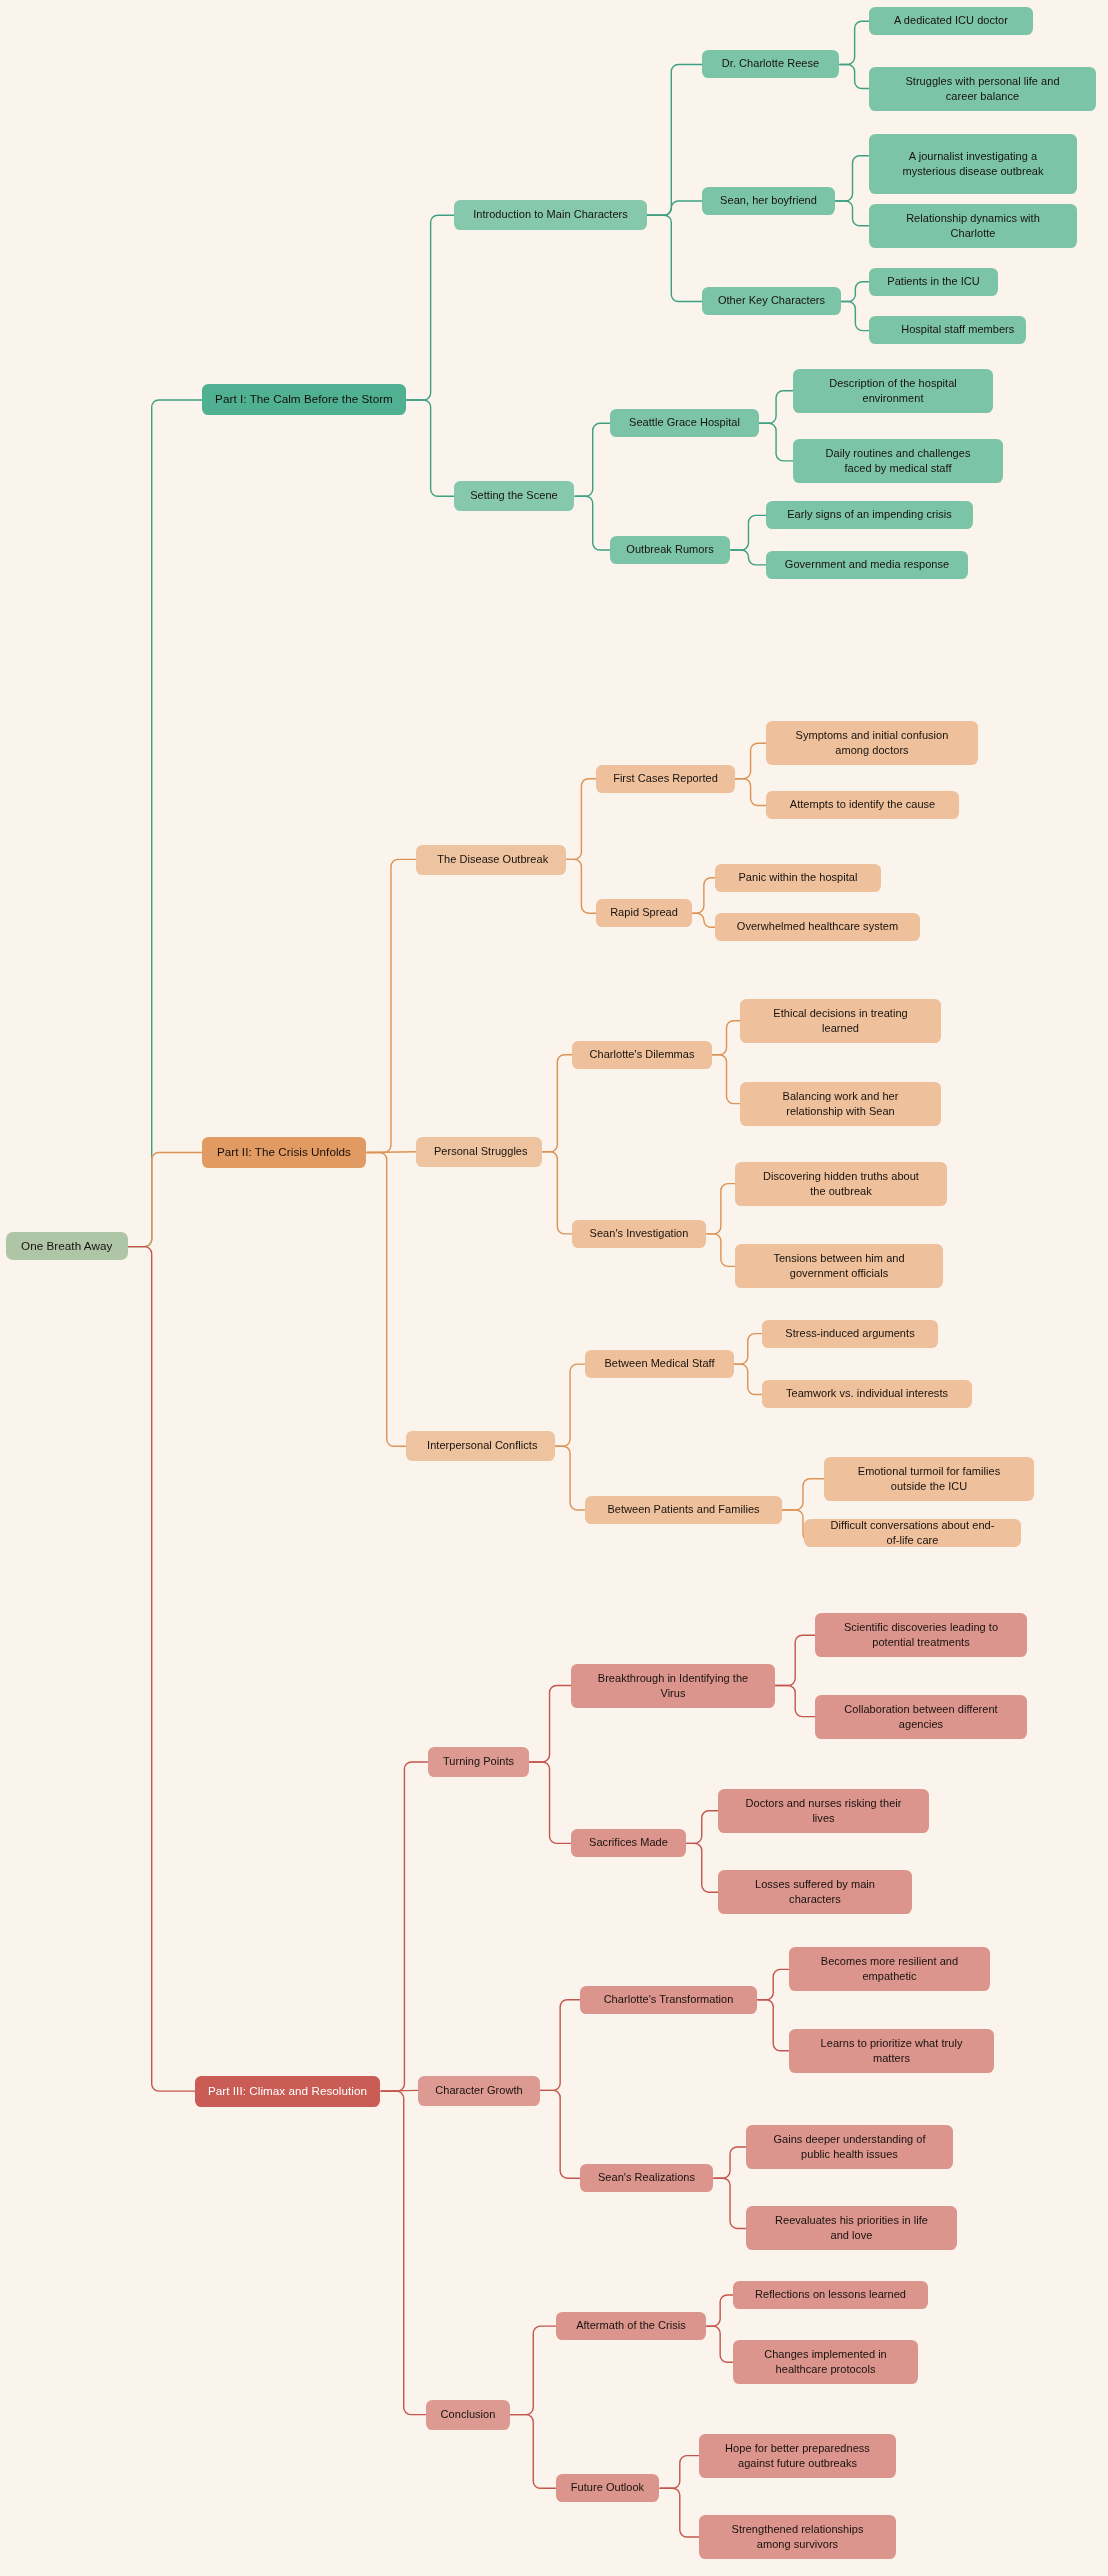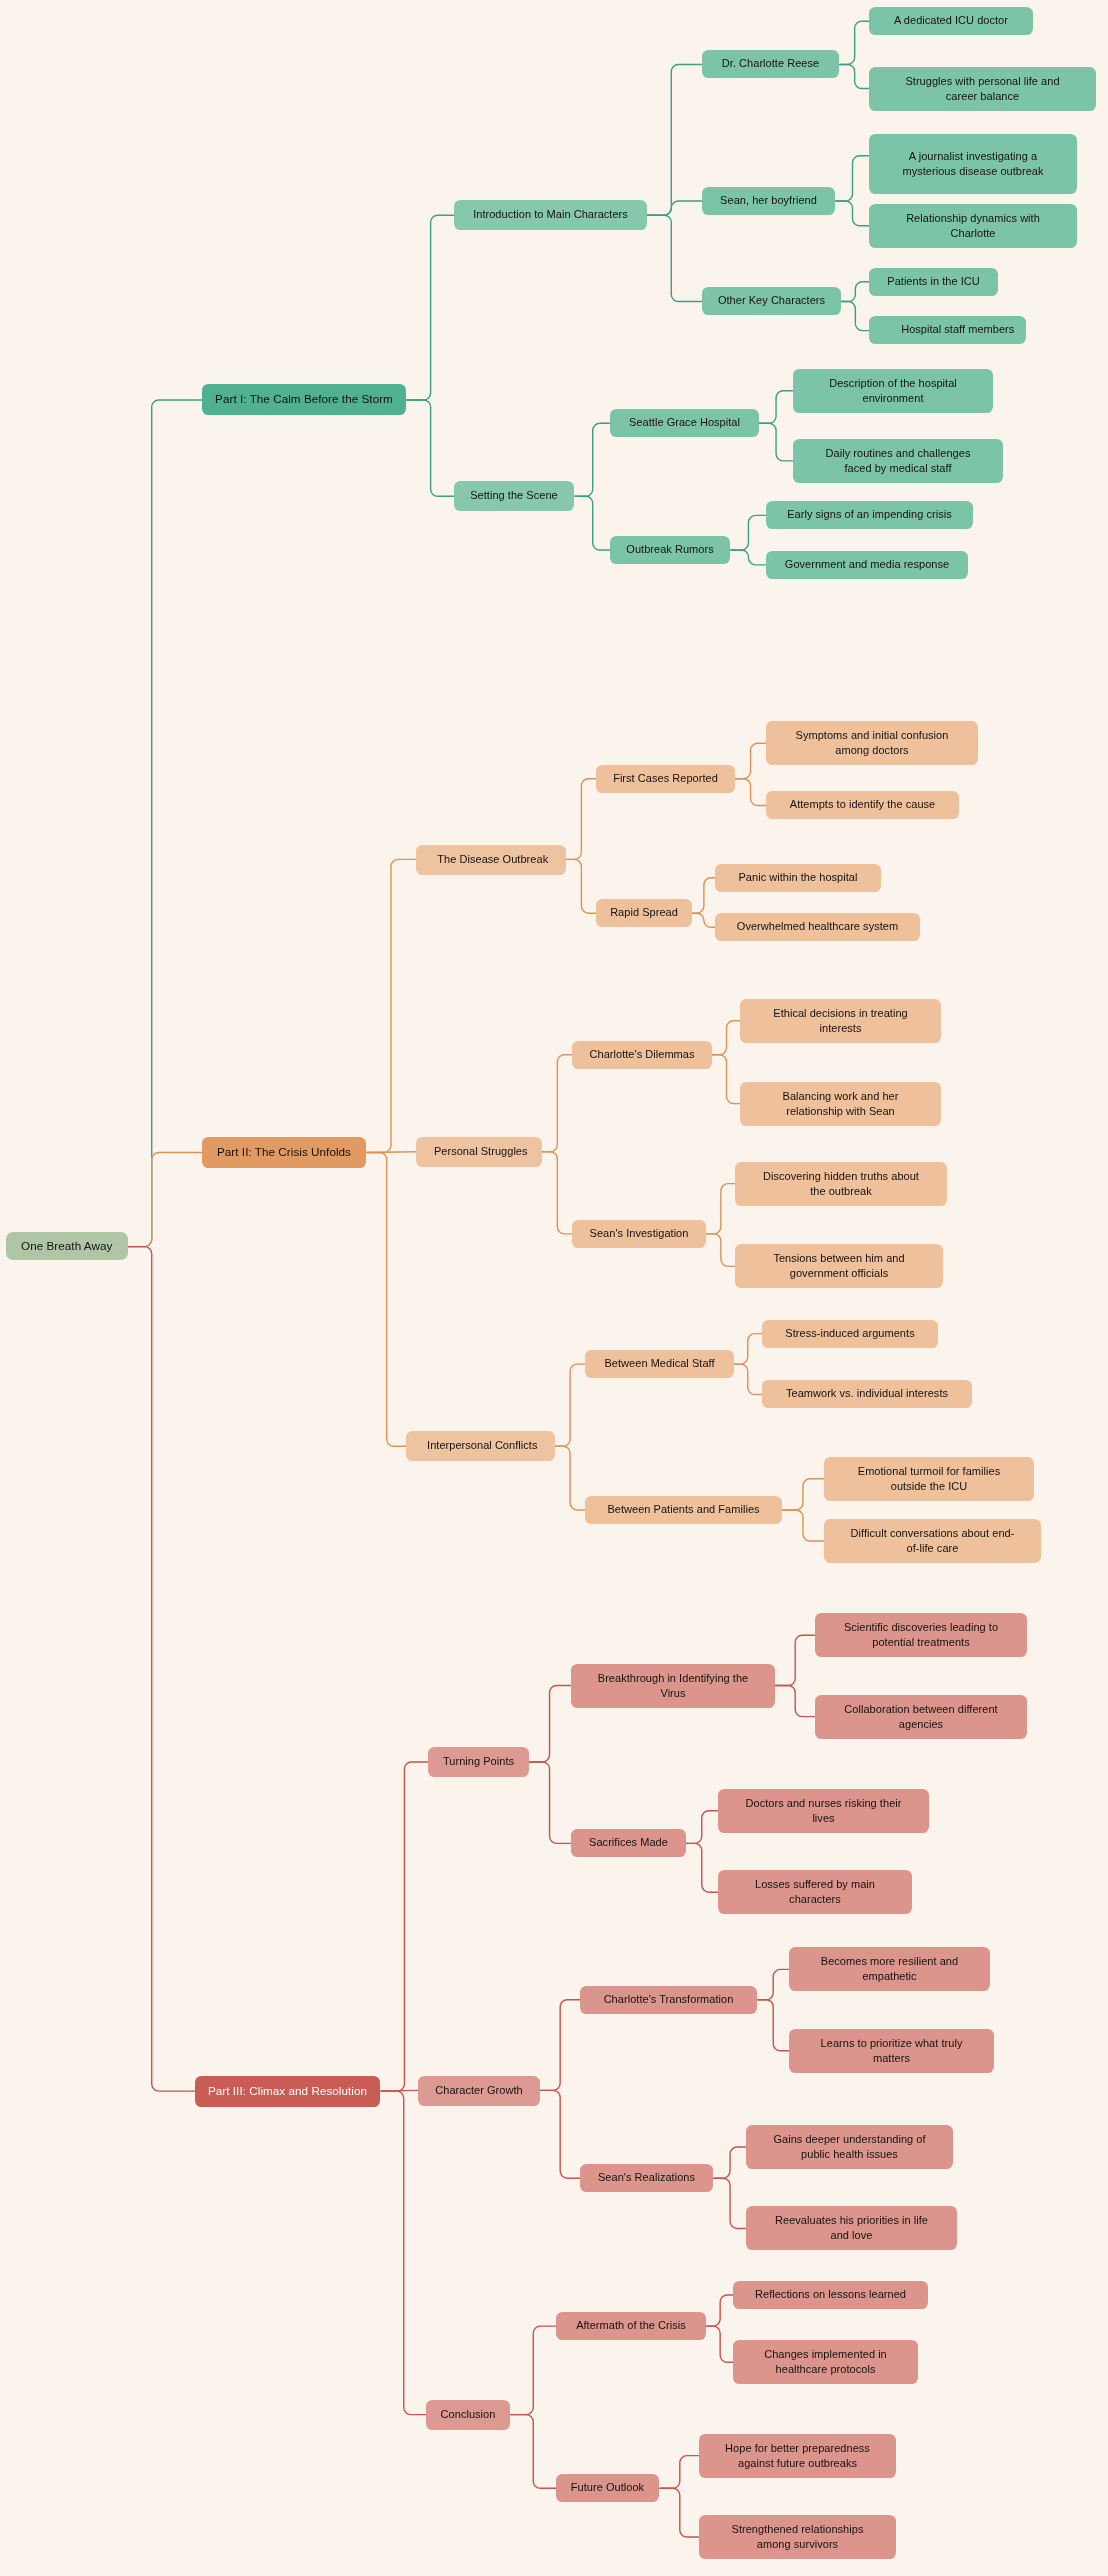--- a/index.html
+++ b/index.html
@@ -158,36 +158,36 @@
       <div class="node o3" style="left: 596px; top: 765px; width: 139px; height: 28px;">First Cases Reported</div>
       <div class="node o4" style="left: 766px; top: 721px; width: 212px; height: 44px;">Symptoms and initial confusion
 among doctors</div>
       <div class="node o4" style="left: 766px; top: 791px; width: 193px; height: 28px;">Attempts to identify the cause</div>
       <div class="node o3" style="left: 596px; top: 899px; width: 96px; height: 28px;">Rapid Spread</div>
       <div class="node o4" style="left: 715px; top: 864px; width: 166px; height: 28px;">Panic within the hospital</div>
       <div class="node o4" style="left: 715px; top: 913px; width: 205px; height: 28px;">Overwhelmed healthcare system</div>
       <div class="node o2" style="left: 416px; top: 1137px; width: 126px; height: 30px;">Personal Struggles</div>
       <div class="node o3" style="left: 572px; top: 1041px; width: 140px; height: 28px;">Charlotte's Dilemmas</div>
       <div class="node o4" style="left: 740px; top: 999px; width: 201px; height: 44px;">Ethical decisions in treating
-interests</div>
+learned</div>
       <div class="node o4" style="left: 740px; top: 1082px; width: 201px; height: 44px;">Balancing work and her
 relationship with Sean</div>
       <div class="node o3" style="left: 572px; top: 1220px; width: 134px; height: 28px;">Sean's Investigation</div>
       <div class="node o4" style="left: 735px; top: 1162px; width: 212px; height: 44px;">Discovering hidden truths about
 the outbreak</div>
       <div class="node o4" style="left: 735px; top: 1244px; width: 208px; height: 44px;">Tensions between him and
 government officials</div>
       <div class="node o2" style="left: 406px; top: 1431px; width: 149px; height: 30px;">Interpersonal Conflicts</div>
       <div class="node o3" style="left: 585px; top: 1350px; width: 149px; height: 28px;">Between Medical Staff</div>
       <div class="node o4" style="left: 762px; top: 1320px; width: 176px; height: 28px;">Stress-induced arguments</div>
       <div class="node o4" style="left: 762px; top: 1380px; width: 210px; height: 28px;">Teamwork vs. individual interests</div>
       <div class="node o3" style="left: 585px; top: 1496px; width: 197px; height: 28px;">Between Patients and Families</div>
       <div class="node o4" style="left: 824px; top: 1457px; width: 210px; height: 44px;">Emotional turmoil for families
 outside the ICU</div>
-      <div class="node o4" style="left: 824px; top: 1519px; width: 217px; height: 44px;">Difficult conversations about end-
+      <div class="node o4" style="left: 804px; top: 1519px; width: 217px; height: 28px;">Difficult conversations about end-
 of-life care</div>
       <div class="node r1" style="left: 195px; top: 2076px; width: 185px; height: 31px;">Part III: Climax and Resolution</div>
       <div class="node r2" style="left: 428px; top: 1747px; width: 101px; height: 30px;">Turning Points</div>
       <div class="node r3" style="left: 571px; top: 1664px; width: 204px; height: 44px;">Breakthrough in Identifying the
 Virus</div>
       <div class="node r4" style="left: 815px; top: 1613px; width: 212px; height: 44px;">Scientific discoveries leading to
 potential treatments</div>
       <div class="node r4" style="left: 815px; top: 1695px; width: 212px; height: 44px;">Collaboration between different
 agencies</div>
       <div class="node r3" style="left: 571px; top: 1829px; width: 115px; height: 28px;">Sacrifices Made</div>

